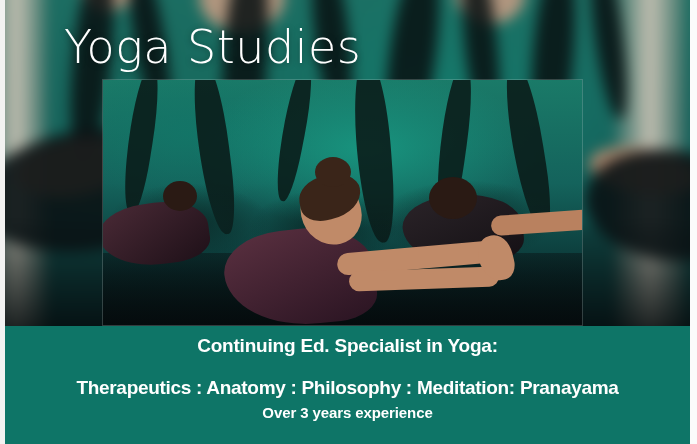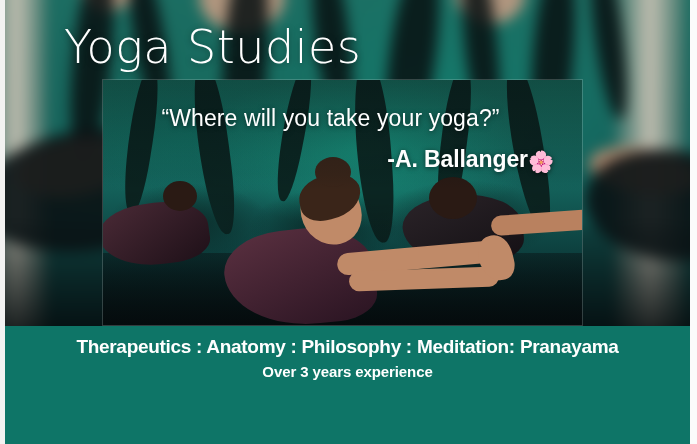--- a/index.html
+++ b/index.html
@@ -101,21 +101,21 @@
   
   .title{position:absolute;left:64px;top:24px;z-index:20;color:#ffffff;
          font-size:46px;font-weight:300;letter-spacing:.5px;line-height:1;
          font-family:"DejaVu Sans","Liberation Sans",sans-serif;
          text-shadow:0 1px 6px rgba(0,0,0,.35);}
 
   
   .creds{position:absolute;left:5px;right:7px;top:326px;bottom:0;background:#0e7567;
          z-index:30;text-align:center;color:#ffffff;padding-top:7px;box-sizing:border-box;}
   .c1{font-size:19px;font-weight:700;line-height:1.32;letter-spacing:-.2px;}
-  .c2{font-size:19px;font-weight:700;line-height:1.32;letter-spacing:-.3px;margin-top:1px;}
+  .c2{font-size:19px;font-weight:700;line-height:1.32;letter-spacing:-.3px;margin-top:17px;}
   .c3{font-size:15px;font-weight:700;line-height:1.3;letter-spacing:-.1px;margin-top:3px;}
   .c4{font-size:17px;font-weight:400;line-height:1.3;letter-spacing:-.2px;margin-top:6px;
       font-family:"DejaVu Sans","Liberation Sans",sans-serif;}
   .c4 .star{font-size:16px;vertical-align:-1px;}
 </style>
 </head>
 <body>
 
 <div class="poster">
 
@@ -171,26 +171,23 @@
     <div class="yogi">
       <div class="torso"></div>
       <div class="head"></div>
       <div class="hair"></div>
       <div class="bun"></div>
       <div class="arm arm1"></div>
       <div class="arm arm2"></div>
       <div class="hand"></div>
     </div>
 
-    <div class="quote-wrap">
-      <div class="quote">“Where will you take your yoga?”</div>
-      <div class="attrib"><span>-A. Ballanger</span><span class="flower">🌸</span></div>
-    </div>
   </div>
 
   <div class="creds">
+    <div class="c1">Continuing Ed. Specialist in Yoga:</div>
     <div class="c2">Therapeutics : Anatomy : Philosophy : Meditation: Pranayama</div>
     <div class="c3">Over 3 years experience</div>
   </div>
 
   <div class="edge left"></div>
   <div class="edge right"></div>
 </div>
 
 </body></html>

